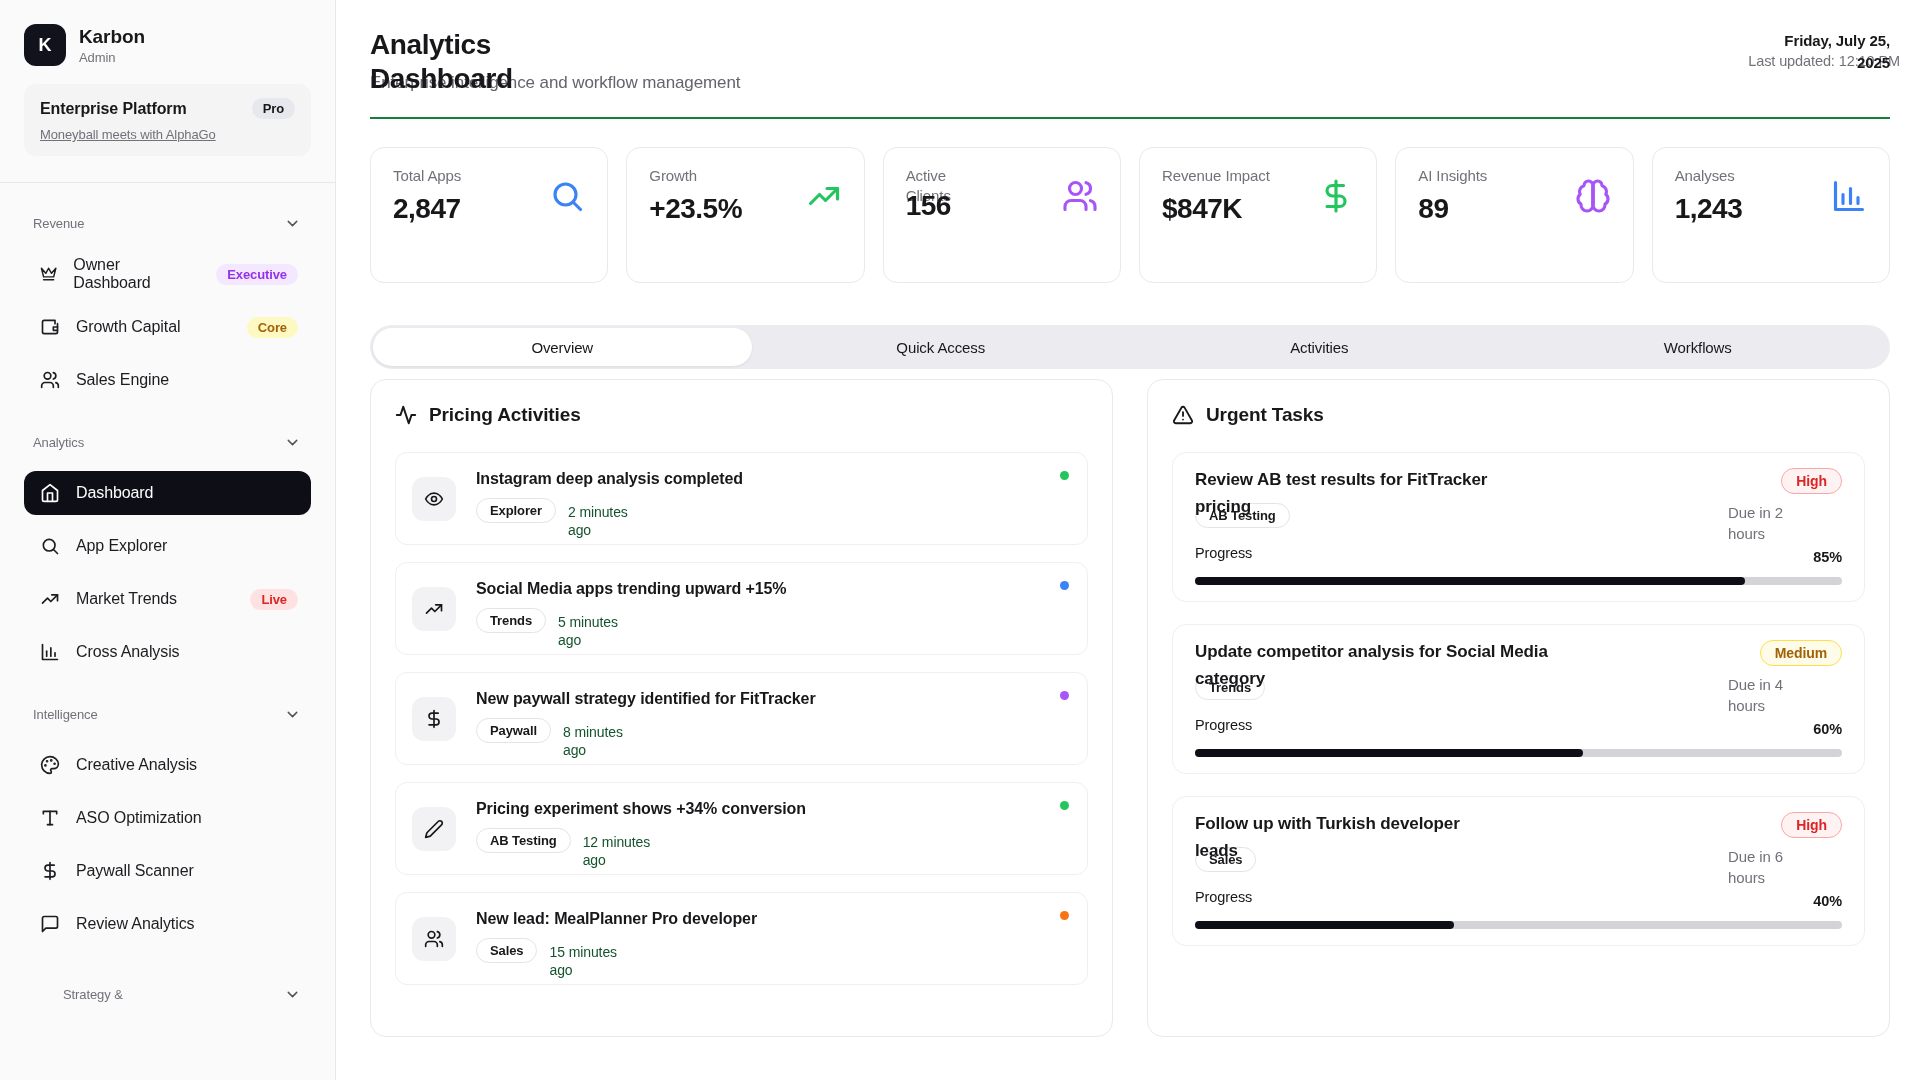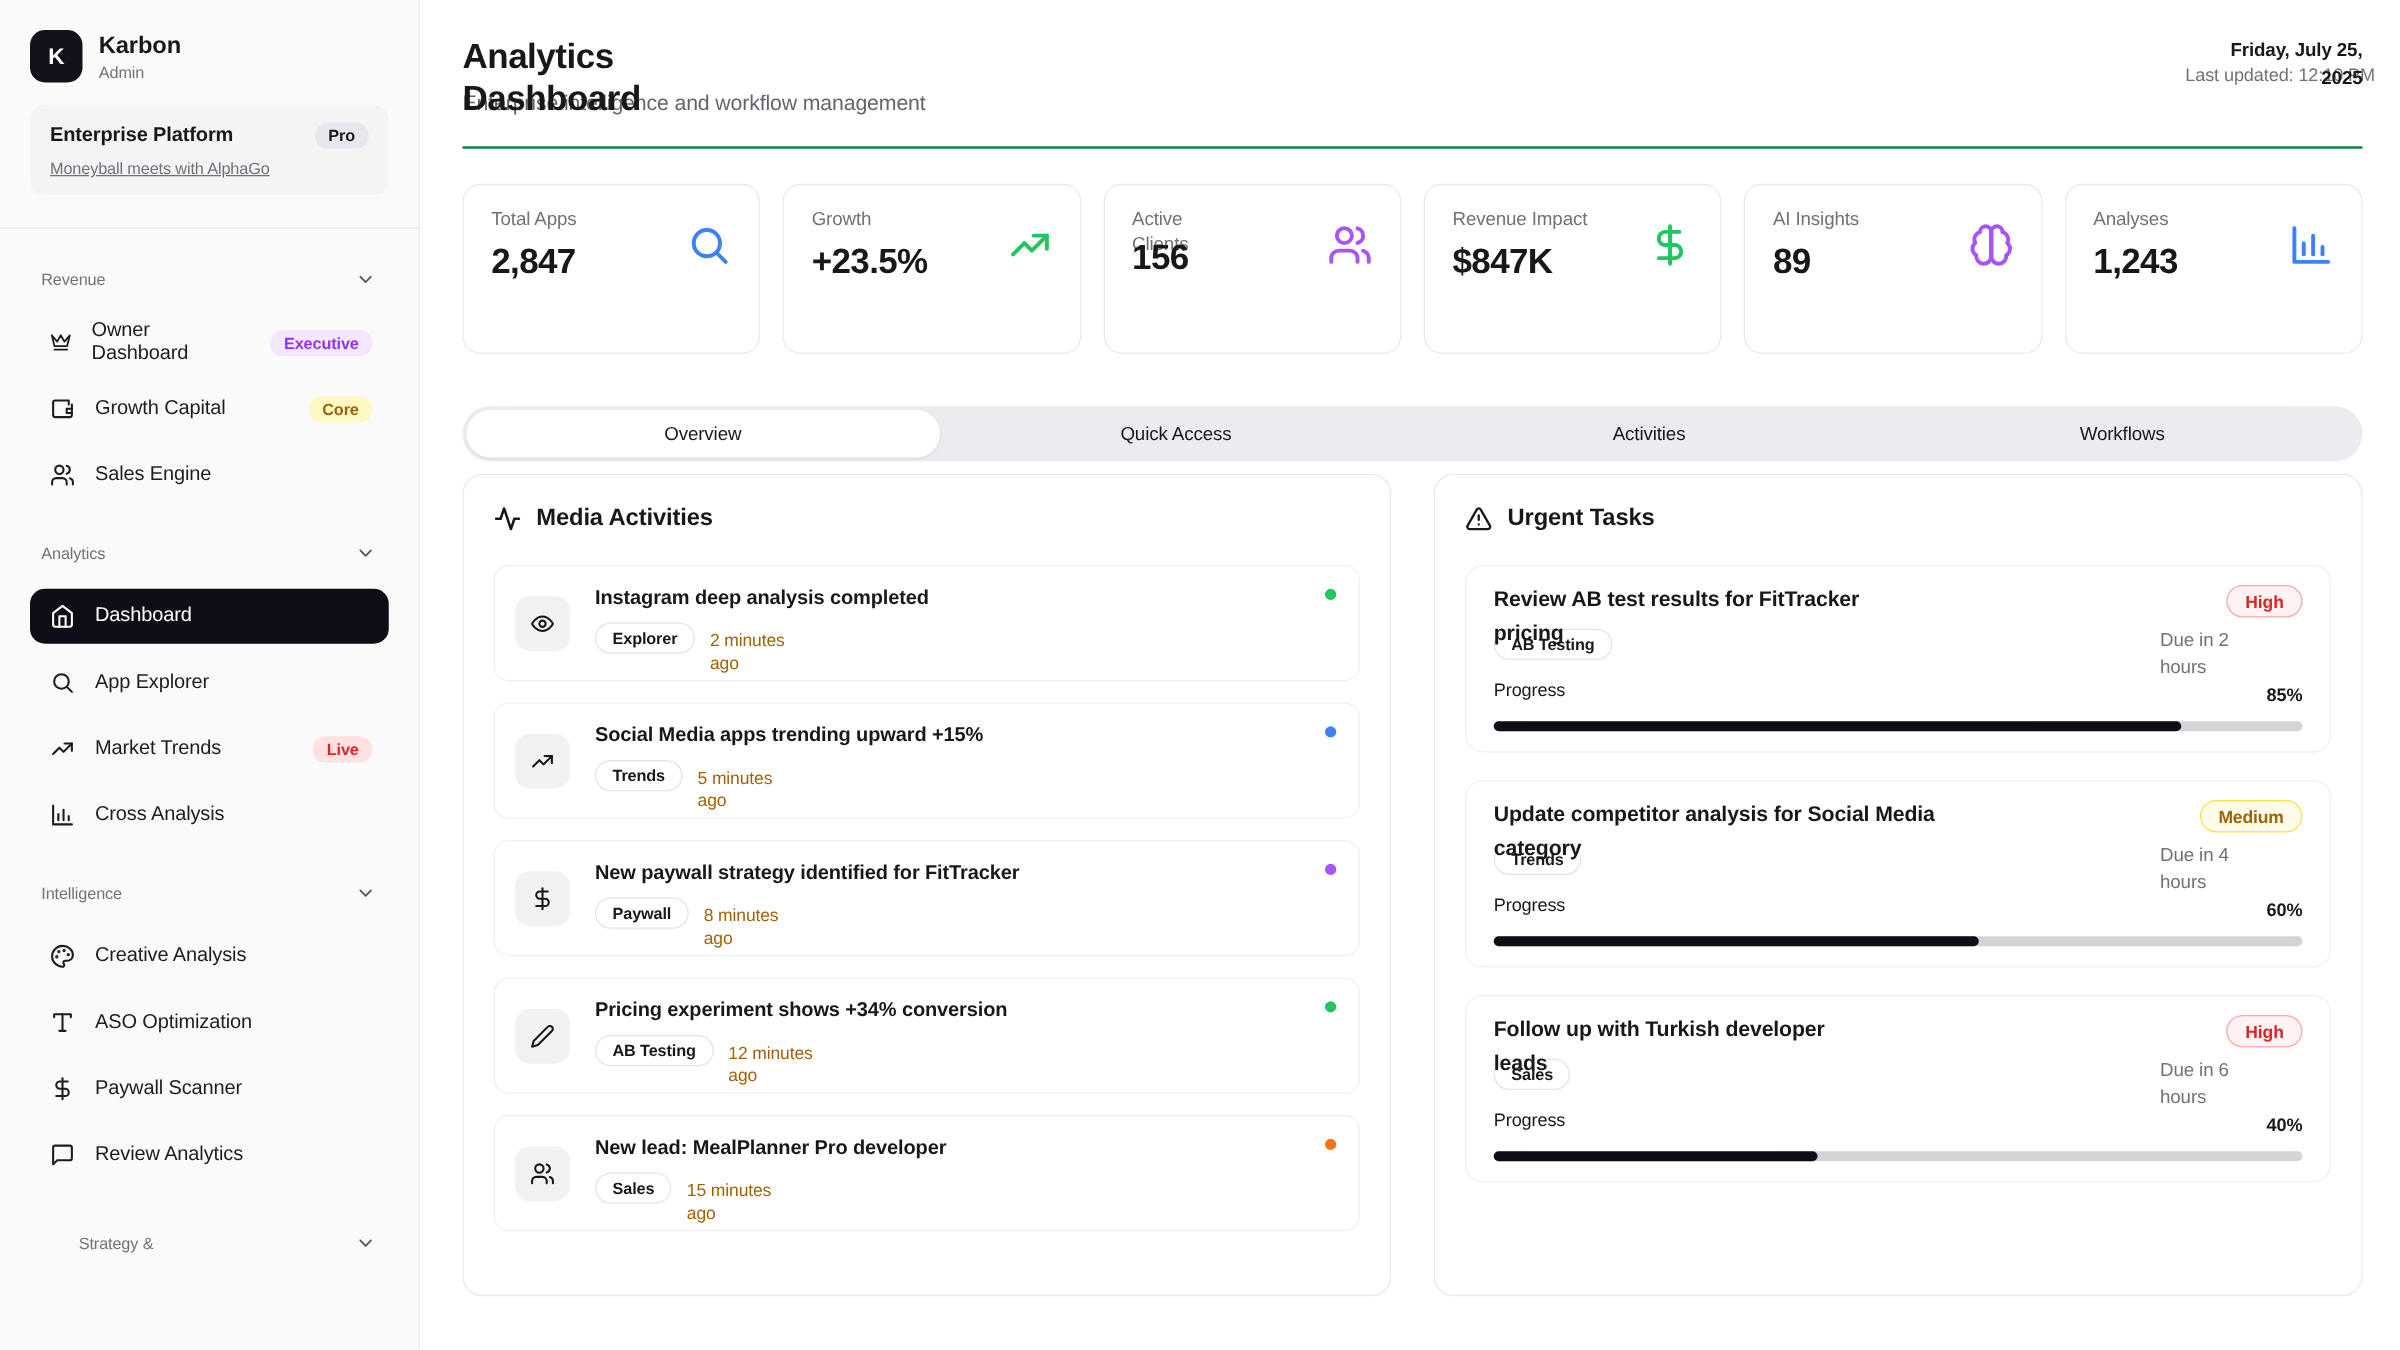--- a/index.html
+++ b/index.html
@@ -64,21 +64,21 @@
   .panel-head { display:flex; align-items:center; gap:12px; font-size:19px; font-weight:700; margin-bottom:26px; }
 
   .activity-item { position:relative; height:93px; border:1px solid #efeff2; border-radius:12px;
                    margin-bottom:17px; background:#fff; }
   .act-chip { position:absolute; left:16px; top:24px; width:44px; height:44px; border-radius:12px;
               background:#f2f2f4; display:flex; align-items:center; justify-content:center; }
   .act-title { position:absolute; left:80px; top:17px; font-size:16px; font-weight:600; white-space:nowrap; }
   .act-meta { position:absolute; left:80px; top:45px; display:flex; gap:12px; align-items:flex-start; }
   .act-badge { border:1px solid #e4e4e7; border-radius:999px; padding:4px 13px; font-size:13px;
                font-weight:600; background:#fff; }
-  .act-time { width:84px; font-size:14px; color:#a16207; line-height:18px; margin-top:5px; }
+  .act-time { width:84px; font-size:14px; color:#14532d; line-height:18px; margin-top:5px; }
   .act-dot { position:absolute; right:18px; top:18px; width:9px; height:9px; border-radius:50%; }
 
   .task-card { position:relative; height:150px; border:1px solid #efeff2; border-radius:14px;
                margin-bottom:22px; background:#fff; }
   .task-title { position:absolute; left:22px; top:13px; font-size:17px; font-weight:600;
                 line-height:27px; z-index:2; }
   .t1 .task-title { width:345px; } .t2 .task-title { width:420px; } .t3 .task-title { width:300px; }
   .task-prio { position:absolute; right:22px; top:15px; border-radius:999px; padding:4px 14px;
                font-size:14px; font-weight:600; z-index:1; }
   .prio-high { background:#fef2f2; border:1px solid #fca5a5; color:#dc2626; }
@@ -344,21 +344,21 @@
     </div>
 
   <div class="content">
     <section class="panel">
       <div class="panel-head">
         <span id="act-head-icon">
             <svg width="22" height="22" viewBox="0 0 24 24" fill="none" stroke="currentColor" stroke-width="2.2" stroke-linecap="round" stroke-linejoin="round">
               <path d="M22 12h-4l-3 9L9 3l-3 9H2"></path>
             </svg>
           </span>
-        <span>Media Activities</span>
+        <span>Pricing Activities</span>
       </div>
       <div id="activity-list">
           <div class="activity-item">
             <span class="act-chip">
               <svg width="20" height="20" viewBox="0 0 24 24" fill="none" stroke="currentColor" stroke-width="2" stroke-linecap="round" stroke-linejoin="round">
                 <path d="M2 12s3.5-7 10-7 10 7 10 7-3.5 7-10 7-10-7-10-7Z"></path>
                 <circle cx="12" cy="12" r="3"></circle>
               </svg>
             </span>
             <div class="act-title">Instagram deep analysis completed</div>

